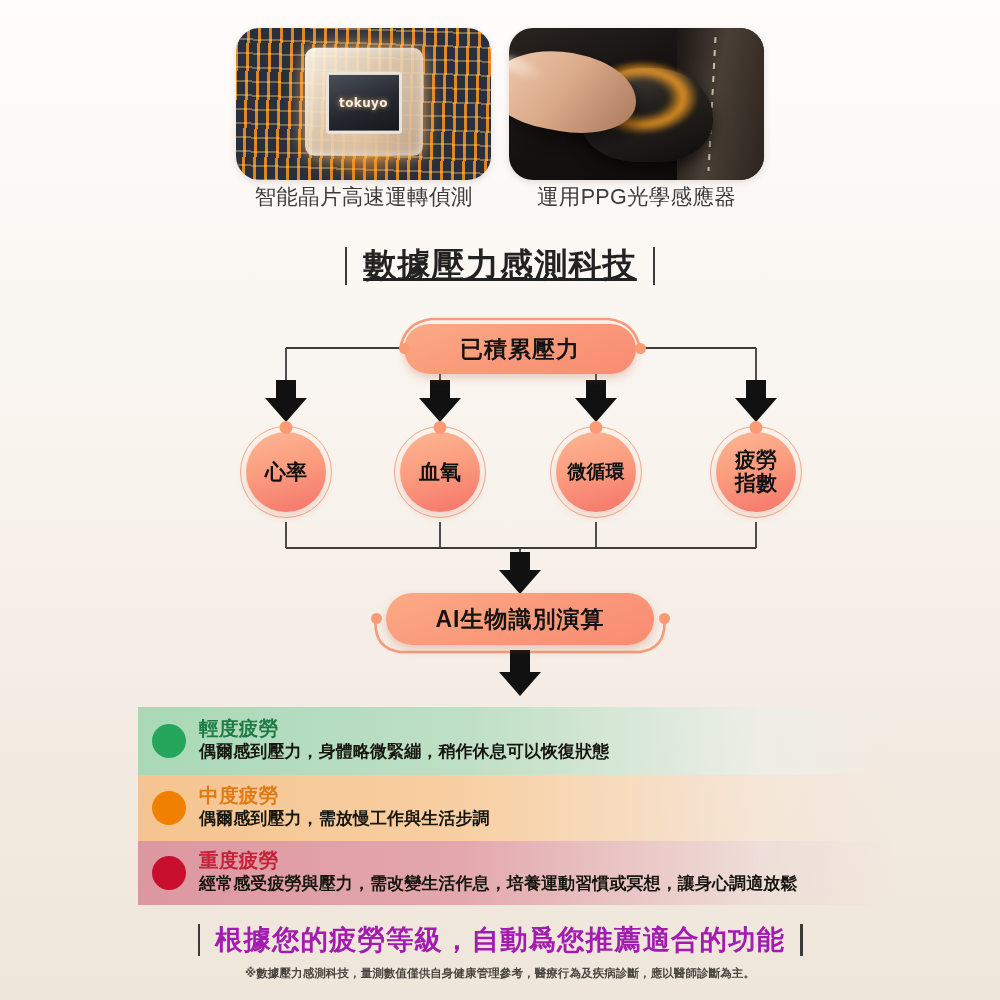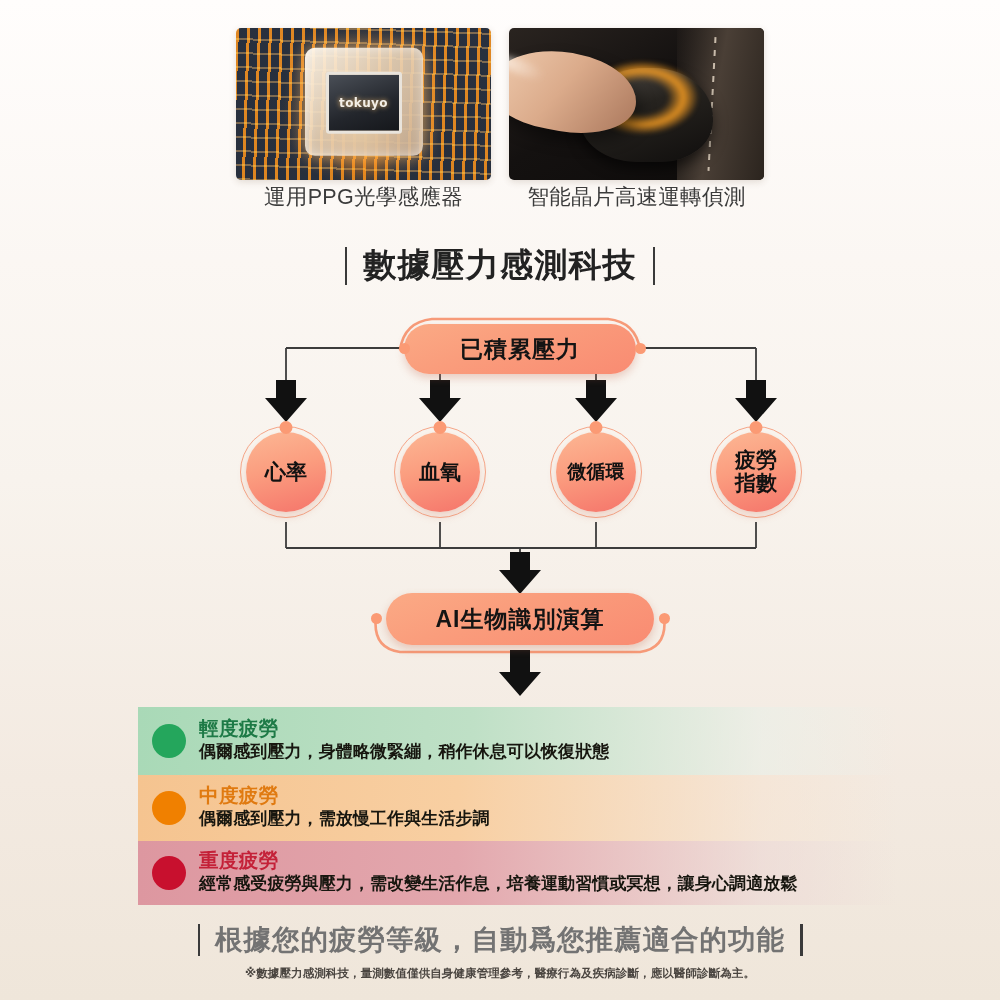--- a/index.html
+++ b/index.html
@@ -34,21 +34,21 @@
     position: absolute;
     left: 0; top: 28px;
     width: 1000px;
     display: flex;
     justify-content: center;
     gap: 18px;
   }
   .photo-card {
     width: 255px;
     height: 152px;
-    border-radius: 5px;
+    border-radius: 24px;
     overflow: hidden;
     position: relative;
     box-shadow: 0 2px 7px rgba(90,60,40,.16);
   }
 
   
   .chip-photo {
     background:
       radial-gradient(circle at 50% 52%, rgba(255,214,150,.55) 0%, rgba(255,150,40,.22) 26%, rgba(0,0,0,0) 55%),
       repeating-linear-gradient(92deg,
@@ -178,20 +178,21 @@
   .title-bar {
     width: 2.5px;
     height: 38px;
     background: #3a3a3a;
   }
   .title-text {
     font-size: 33px;
     font-weight: 700;
     letter-spacing: 1.2px;
     color: #222;
+    text-decoration: underline;
   }
 
   
   .diagram {
     position: absolute;
     left: 0; top: 300px;
     width: 1000px;
     height: 410px;
   }
   .diagram svg { display: block; }
@@ -312,21 +313,21 @@
   }
   .footer-bar {
     width: 2.5px;
     height: 32px;
     background: #3a3a3a;
   }
   .footer-text {
     font-size: 27.5px;
     font-weight: 700;
     letter-spacing: 1px;
-    color: #737373;
+    color: #a21caf;
   }
   .disclaimer {
     position: absolute;
     left: 0; top: 966px;
     width: 1000px;
     text-align: center;
     font-size: 11.5px;
     font-weight: 700;
     color: #4a4540;
     letter-spacing: .1px;
@@ -352,22 +353,22 @@
       <div class="stitch"></div>
       <div class="sensor"></div>
       <div class="sensor-glow"></div>
       <div class="finger">
         <div class="finger-hi"></div>
       </div>
     </div>
   </div>
 
   <div class="captions">
+    <div class="caption">智能晶片高速運轉偵測</div>
     <div class="caption">運用PPG光學感應器</div>
-    <div class="caption">智能晶片高速運轉偵測</div>
   </div>
 
   <div class="section-title">
     <div class="title-bar"></div>
     <div class="title-text">數據壓力感測科技</div>
     <div class="title-bar"></div>
   </div>
 
   <div class="diagram">
 

